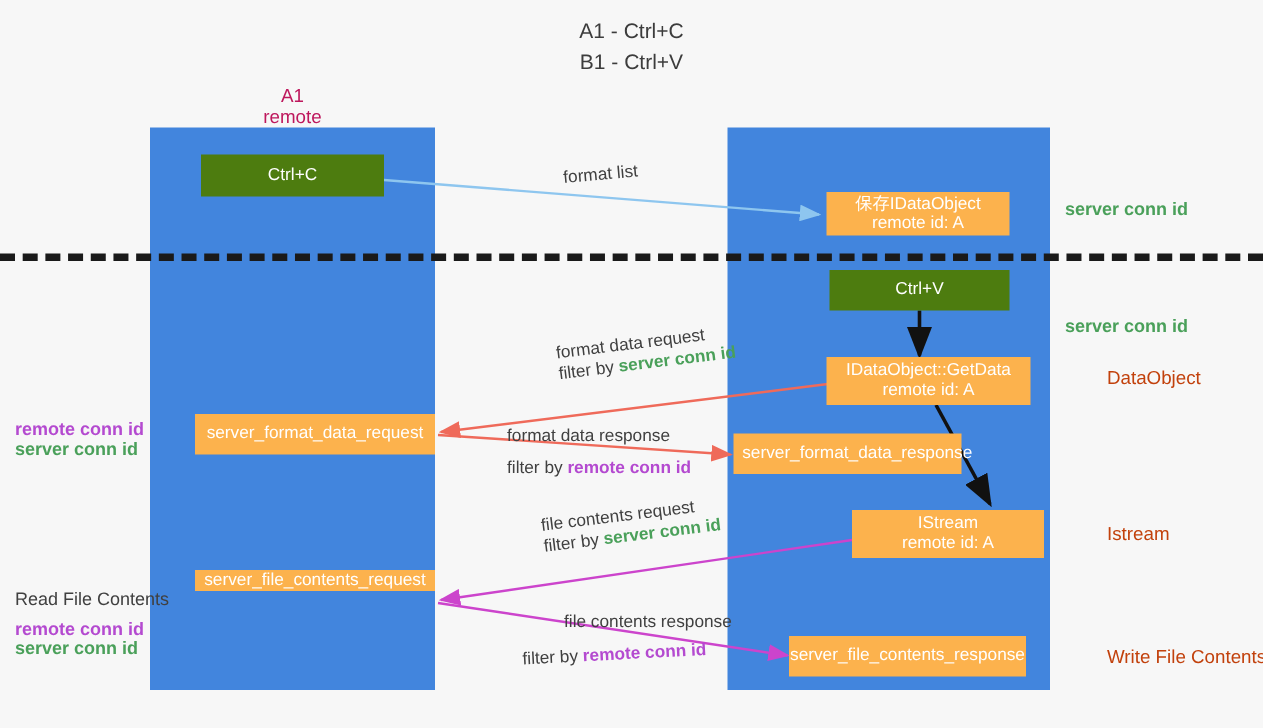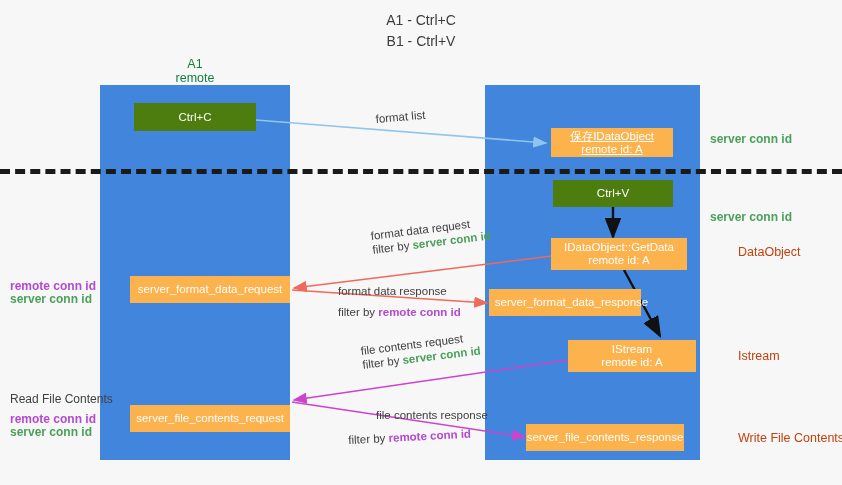--- a/index.html
+++ b/index.html
@@ -15,21 +15,21 @@
   .abs{position:absolute;}
 
   
   .title{
     left:0;top:10px;width:842px;text-align:center;
     font-size:14px;line-height:21px;color:#3c3c3c;
   }
 
   
   .colhdr{
-    text-align:center;font-size:12.5px;line-height:14px;color:#15803d;
+    text-align:center;font-size:12.5px;line-height:14px;color:#be185d;
   }
 
   
   .lane{background:#4285dd;}
 
   
   .box{
     box-sizing:border-box;
     display:flex;flex-direction:column;align-items:center;justify-content:center;
     color:#ffffff;font-size:11.5px;line-height:13px;text-align:center;
@@ -103,21 +103,21 @@
 
     <line x1="292" y1="402" x2="525" y2="437" stroke="#cc44cc" stroke-width="1.6" marker-end="url(#ah-mag)"></line>
   </svg>
 
   <div class="abs dashsep"></div>
 
   <div class="abs box green" style="left:134px;top:103px;width:122px;height:28px;">
     <div>Ctrl+C</div>
   </div>
 
-  <div class="abs box orange" style="left:551px;top:128px;width:122px;height:29px;text-decoration:underline;">
+  <div class="abs box orange" style="left:551px;top:128px;width:122px;height:29px;">
     <div>保存IDataObject</div>
     <div class="l2">remote id: A</div>
   </div>
 
   <div class="abs box green" style="left:553px;top:180px;width:120px;height:27px;">
     <div>Ctrl+V</div>
   </div>
 
   <div class="abs box orange" style="left:551px;top:238px;width:136px;height:32px;">
     <div>IDataObject::GetData</div>
@@ -130,21 +130,21 @@
   </div>
 
   <div class="abs box orange" style="left:130px;top:276px;width:160px;height:27px;">
     <div>server_format_data_request</div>
   </div>
 
   <div class="abs box orange" style="left:489px;top:289px;width:152px;height:27px;padding-left:13px;">
     <div>server_format_data_response</div>
   </div>
 
-  <div class="abs box orange" style="left:130px;top:405px;width:160px;height:27px;">
+  <div class="abs box orange" style="left:130px;top:380px;width:160px;height:14px;">
     <div>server_file_contents_request</div>
   </div>
 
   <div class="abs box orange" style="left:526px;top:424px;width:158px;height:27px;">
     <div>server_file_contents_response</div>
   </div>
 
   <div class="abs rot" style="left:375px;top:112px;transform:rotate(-5deg);">
     <span>format list</span>
   </div>

